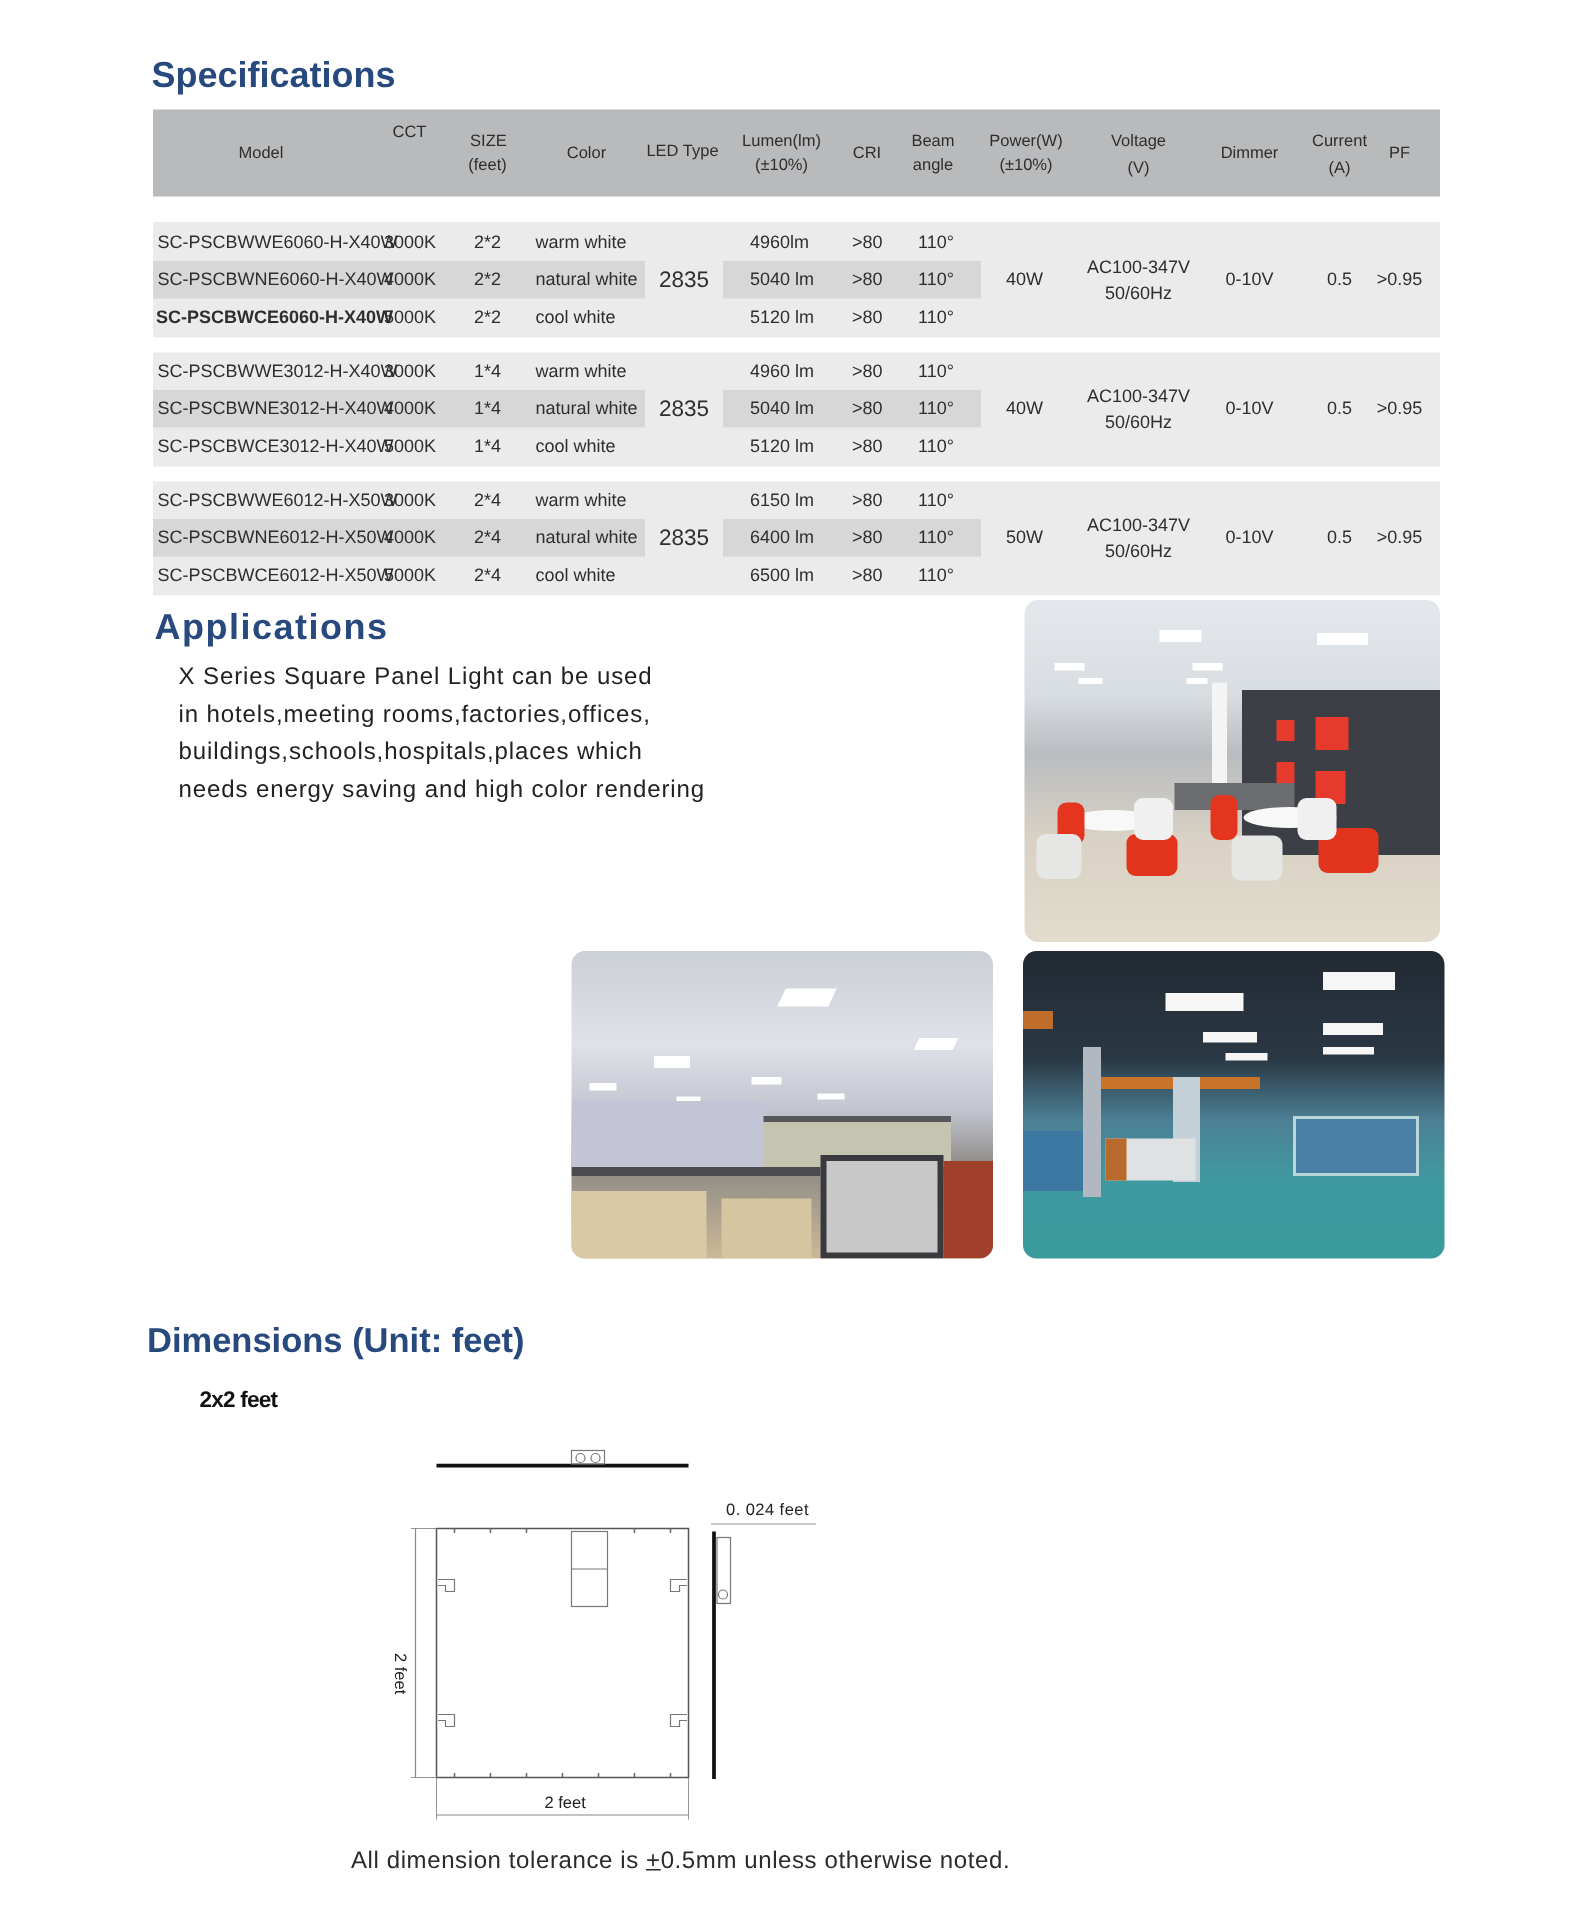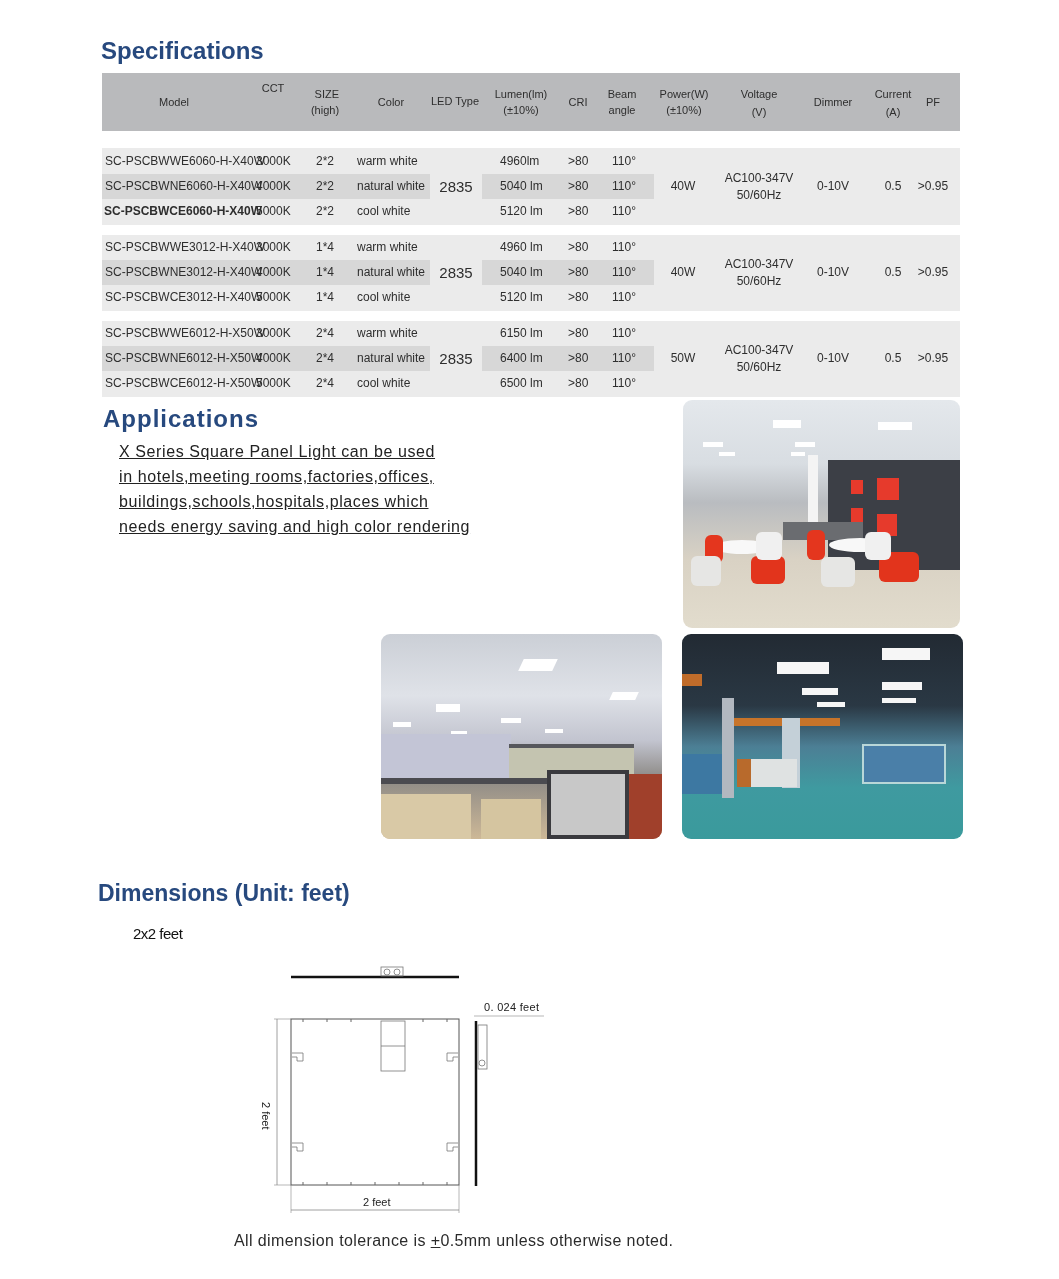--- a/index.html
+++ b/index.html
@@ -28,51 +28,51 @@
   .group.first { margin-top: 17px; height: 77px; }
   .row { position: absolute; left: 0; width: 858px; height: 25px; }
   .row.mid .shade1 { position: absolute; left: 0; top: 0; width: 328px; height: 25px; background: #d7d7d7; }
   .row.mid .shade2 { position: absolute; left: 380px; top: 0; width: 172px; height: 25px; background: #d7d7d7; }
   .cell { position: absolute; top: 0; height: 25px; line-height: 25px; white-space: nowrap; }
   .gcell { position: absolute; text-align: center; white-space: nowrap; transform: translateX(-50%); }
 
   
   .app-text {
     position: absolute; left: 119px; top: 439px; width: 380px;
-    font-size: 16px; line-height: 25px; color: #222; letter-spacing: 0.6px; text-decoration: underline;
+    font-size: 16px; line-height: 25px; color: #222; letter-spacing: 0.6px;
   }
 
   
   .photo { position: absolute; border-radius: 9px; overflow: hidden; }
   #photo-lounge { left: 683px; top: 400px; width: 277px; height: 228px;
     background: linear-gradient(180deg, #e4e8ec 0%, #d8dde2 28%, #b9bcc0 45%, #d9d2c4 70%, #e2dccd 100%); }
   #photo-office { left: 381px; top: 634px; width: 281px; height: 205px;
     background: linear-gradient(180deg, #cbcfd6 0%, #dfe2e8 30%, #c2c4cf 52%, #8d8a86 70%, #cdb897 100%); }
   #photo-hall { left: 682px; top: 634px; width: 281px; height: 205px;
     background: linear-gradient(180deg, #222a33 0%, #2a3844 35%, #4c7f95 55%, #3f9aa0 75%, #3a9a9c 100%); }
   .ph { position: absolute; }
 
   
-  .sub-title { position: absolute; left: 133px; top: 925px; font-size: 15px; font-weight: normal; color: #111; letter-spacing: -0.5px; }
+  .sub-title { position: absolute; left: 133px; top: 925px; font-size: 15px; font-weight: bold; color: #111; letter-spacing: -0.5px; }
   .drawing { position: absolute; left: 270px; top: 960px; width: 300px; height: 260px; }
   .note { position: absolute; left: 234px; top: 1232px; font-size: 16px; color: #2b2b2b; letter-spacing: 0.4px; }
   .dim-label { position: absolute; font-size: 11px; color: #222; }
 </style>
 </head>
 <body>
 
 <div id="spec-title" class="section-title">Specifications</div>
 
 <div class="spec-table">
   <div class="thead">
     <div class="th" style="left:72px; top:21px;">Model</div>
     <div class="th" style="left:171px; top:7px;">CCT</div>
     <div class="th" style="left:223px; top:13px;text-align:right;">
       <div>SIZE</div>
-      <div>(high)</div>
+      <div>(feet)</div>
     </div>
     <div class="th" style="left:289px; top:21px;">Color</div>
     <div class="th" style="left:353px; top:20px;">LED Type</div>
     <div class="th" style="left:419px; top:13px;">
       <div>Lumen(lm)</div>
       <div>(±10%)</div>
     </div>
     <div class="th" style="left:476px; top:21px;">CRI</div>
     <div class="th" style="left:520px; top:13px;">
       <div>Beam</div>

